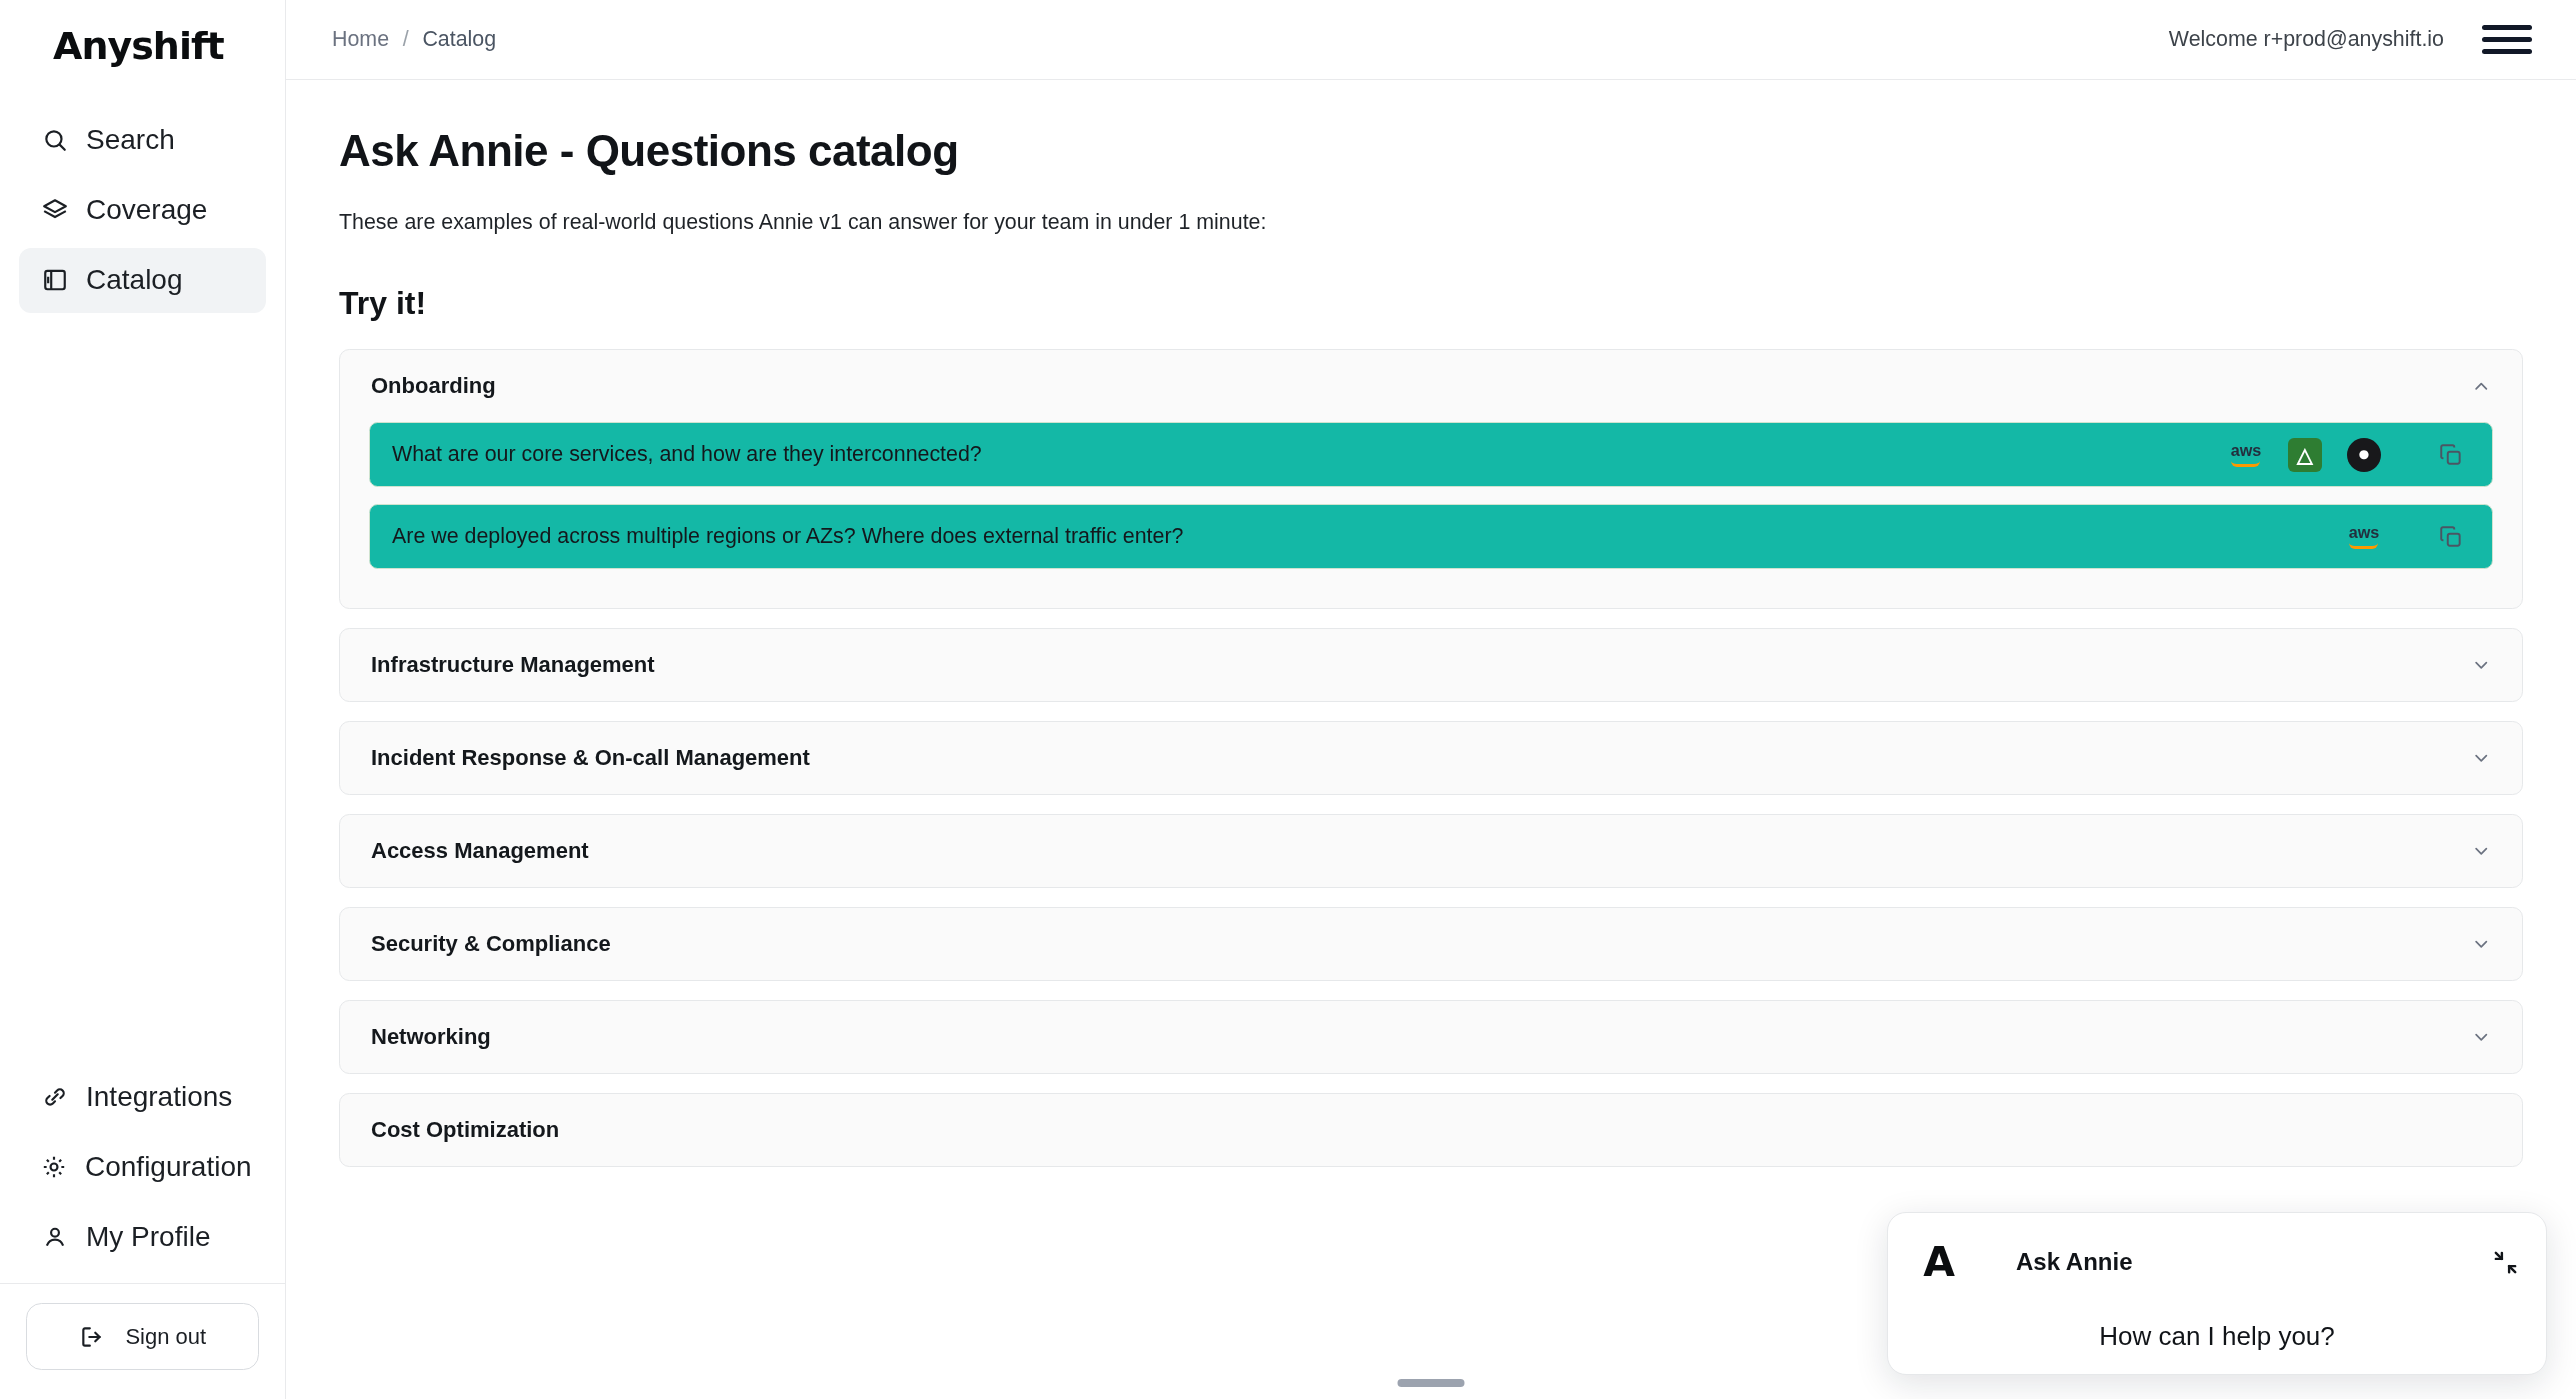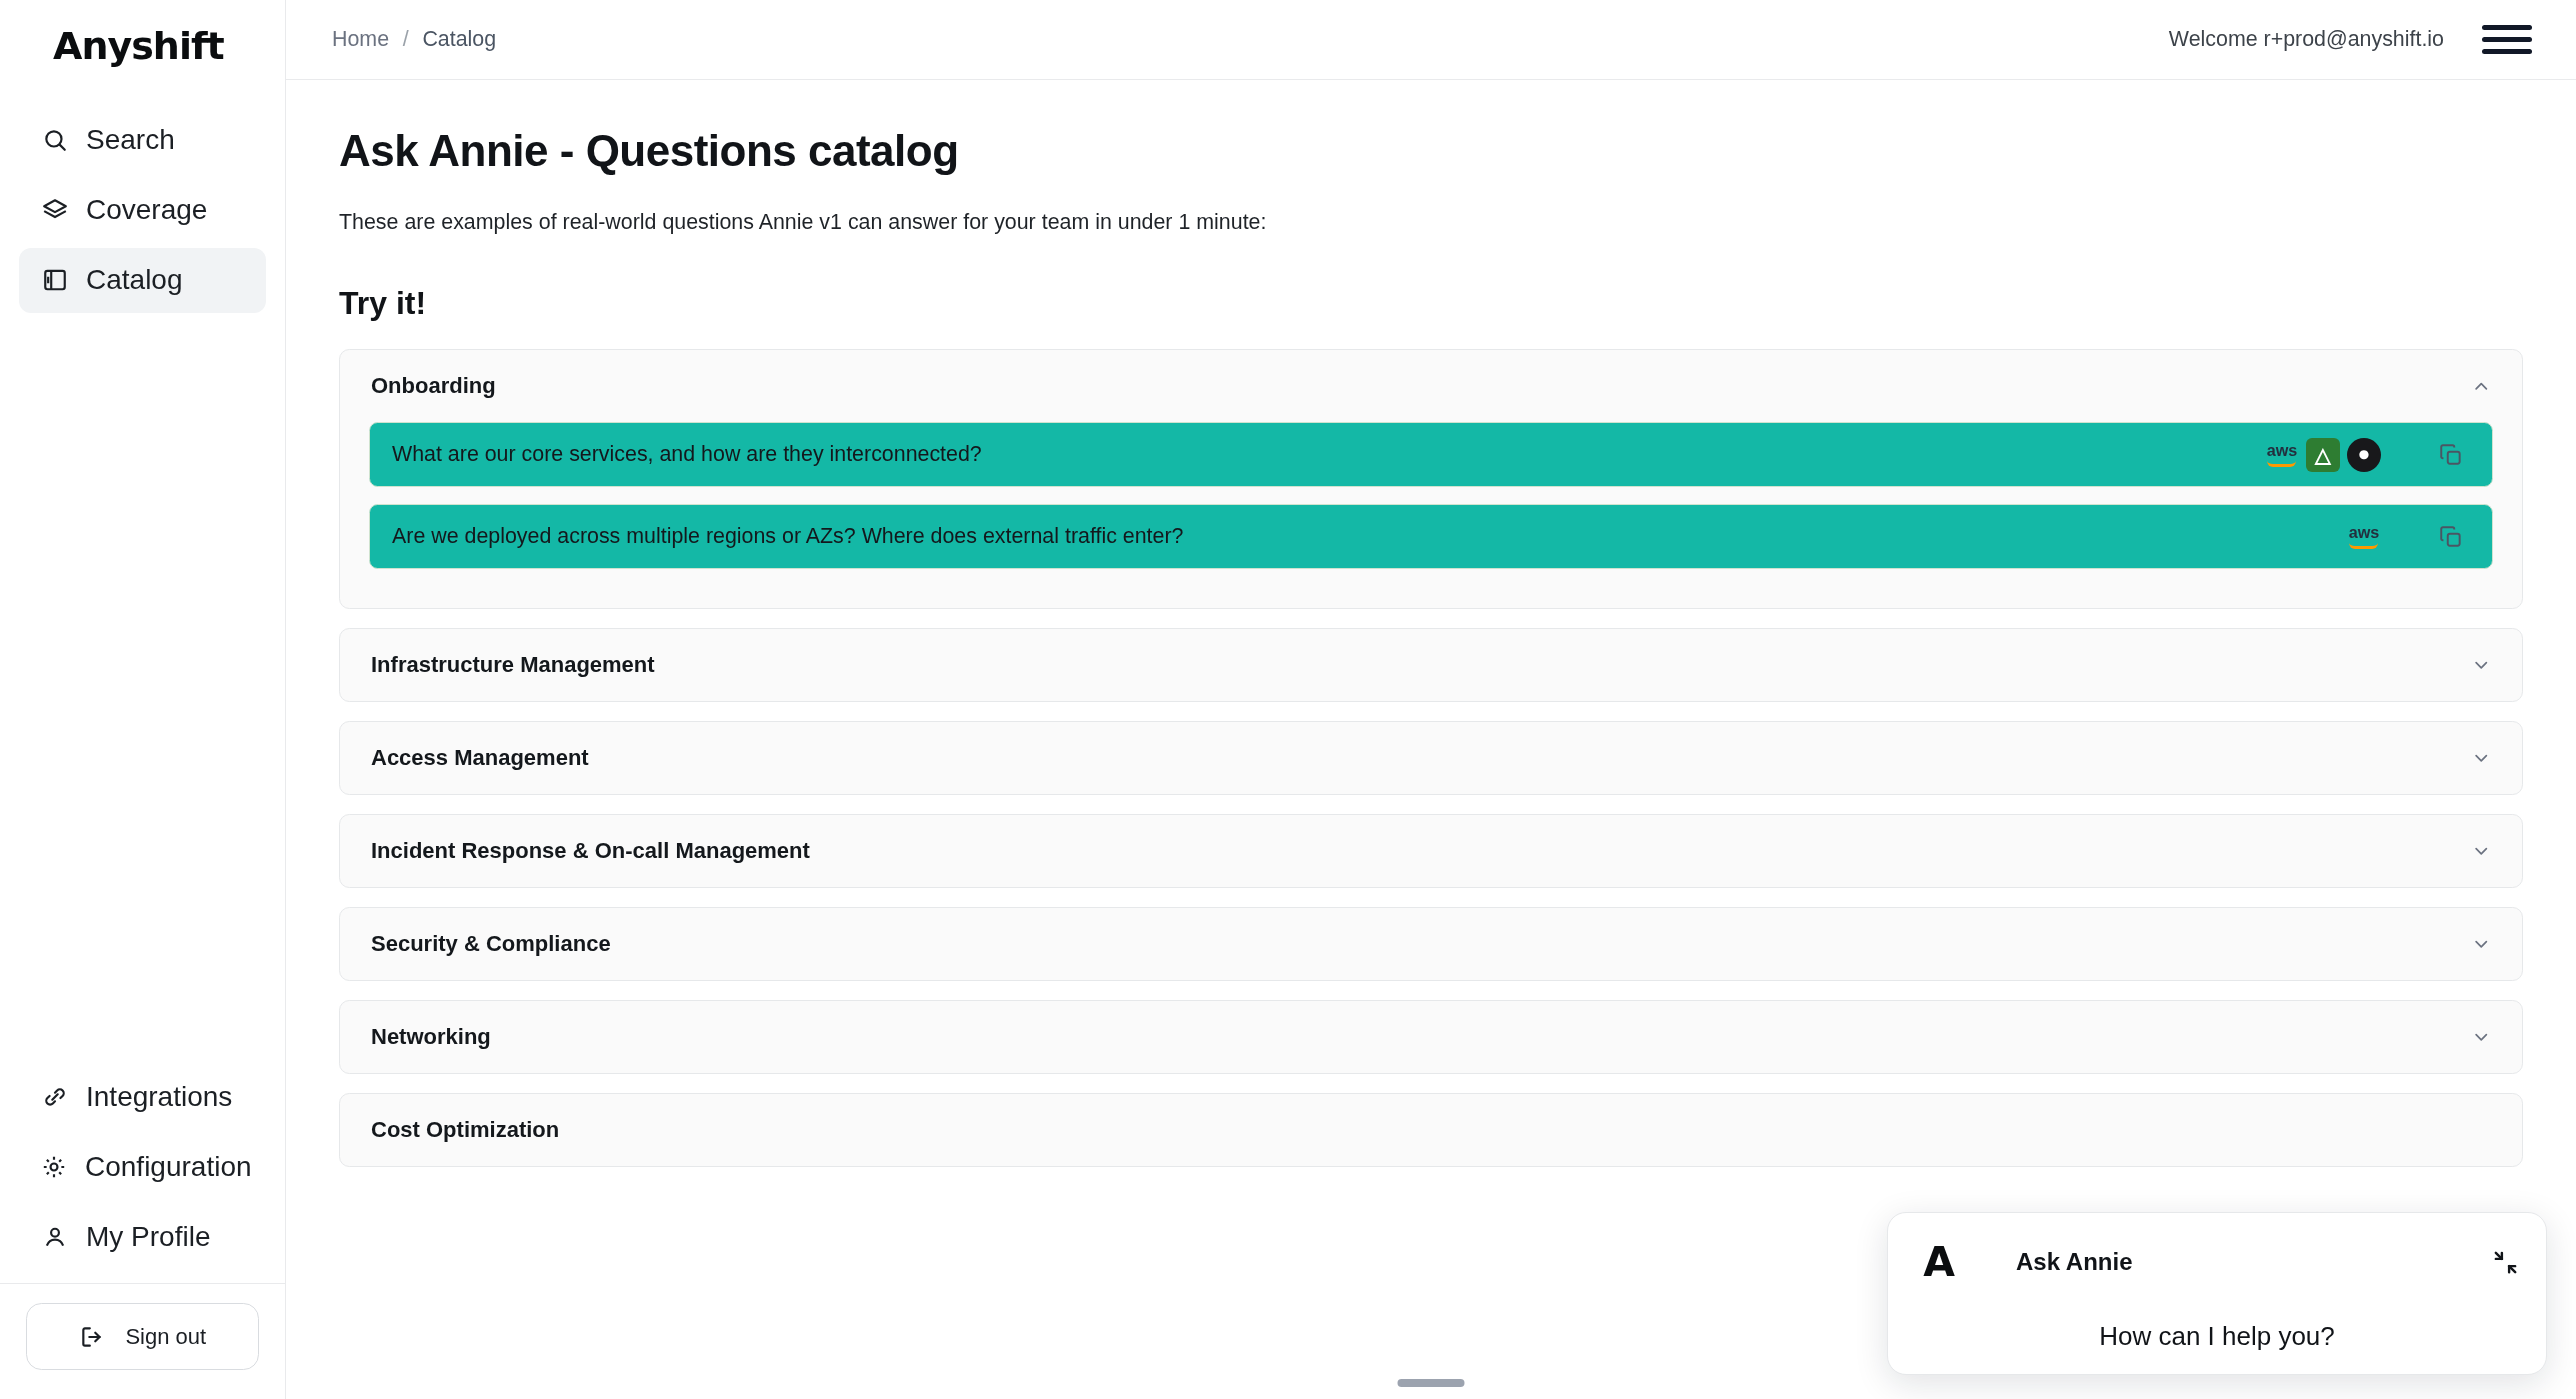--- a/index.html
+++ b/index.html
@@ -142,21 +142,21 @@
     background: #14b8a6;
     border-radius: 8.6px;
     height: 65px;
     display: flex;
     align-items: center;
     padding: 0 22px 0 22px;
     position: relative;
   }
   .q-text { font-size: 21.4px; color: #14181c; }
   .q-right { margin-left: auto; display: flex; align-items: center; gap: 19px; }
-  .badges { display: flex; align-items: center; gap: 3px; }
+  .badges { display: flex; align-items: center; gap: 21px; }
   .badge { width: 38px; height: 38px; display: flex; align-items: center; justify-content: center; }
   .aws-badge { font-size: 16.2px; font-weight: 700; color: #232f3e; line-height: 1; display:flex; flex-direction:column; align-items:center; }
   .aws-badge .swoosh { width: 29px; height: 6px; border-bottom: 3.4px solid #ff9900; border-radius: 0 0 15.4px 15.4px; margin-top: 2.6px; }
   .tf-badge { width: 34px; height: 34px; border-radius: 6px; background: #2e7d32; display:flex; align-items:center; justify-content:center; }
   .tf-badge span { color:#fff; font-size: 20.5px; font-weight: 700; }
   .gh-badge { width: 34px; height: 34px; border-radius: 50%; background: #18181b; display:flex; align-items:center; justify-content:center; color:#fff; font-size: 21.4px; }
   .copy-btn { width: 39px; height: 39px; margin-left: 29px; display:flex; align-items:center; justify-content:center; cursor: pointer; }
 
   
   .chat {
@@ -384,32 +384,32 @@
             <span class="chev">
               <svg width="20.5" height="20.5" viewBox="0 0 24 24" fill="none" stroke="#6b7280" stroke-width="2" stroke-linecap="round" stroke-linejoin="round">
                   <polyline points="6,9 12,15 18,9"></polyline>
                 </svg>
             </span>
           </div>
         </div>
 
         <div class="acc-group">
           <div class="acc-header">
+            <span>Incident Response &amp; On-call Management</span>
+            <span class="chev">
+              <svg width="20.5" height="20.5" viewBox="0 0 24 24" fill="none" stroke="#6b7280" stroke-width="2" stroke-linecap="round" stroke-linejoin="round">
+                  <polyline points="6,9 12,15 18,9"></polyline>
+                </svg>
+            </span>
+          </div>
+        </div>
+
+        <div class="acc-group">
+          <div class="acc-header">
             <span>Access Management</span>
-            <span class="chev">
-              <svg width="20.5" height="20.5" viewBox="0 0 24 24" fill="none" stroke="#6b7280" stroke-width="2" stroke-linecap="round" stroke-linejoin="round">
-                  <polyline points="6,9 12,15 18,9"></polyline>
-                </svg>
-            </span>
-          </div>
-        </div>
-
-        <div class="acc-group">
-          <div class="acc-header">
-            <span>Incident Response &amp; On-call Management</span>
             <span class="chev">
               <svg width="20.5" height="20.5" viewBox="0 0 24 24" fill="none" stroke="#6b7280" stroke-width="2" stroke-linecap="round" stroke-linejoin="round">
                   <polyline points="6,9 12,15 18,9"></polyline>
                 </svg>
             </span>
           </div>
         </div>
 
         <div class="acc-group">
           <div class="acc-header">

